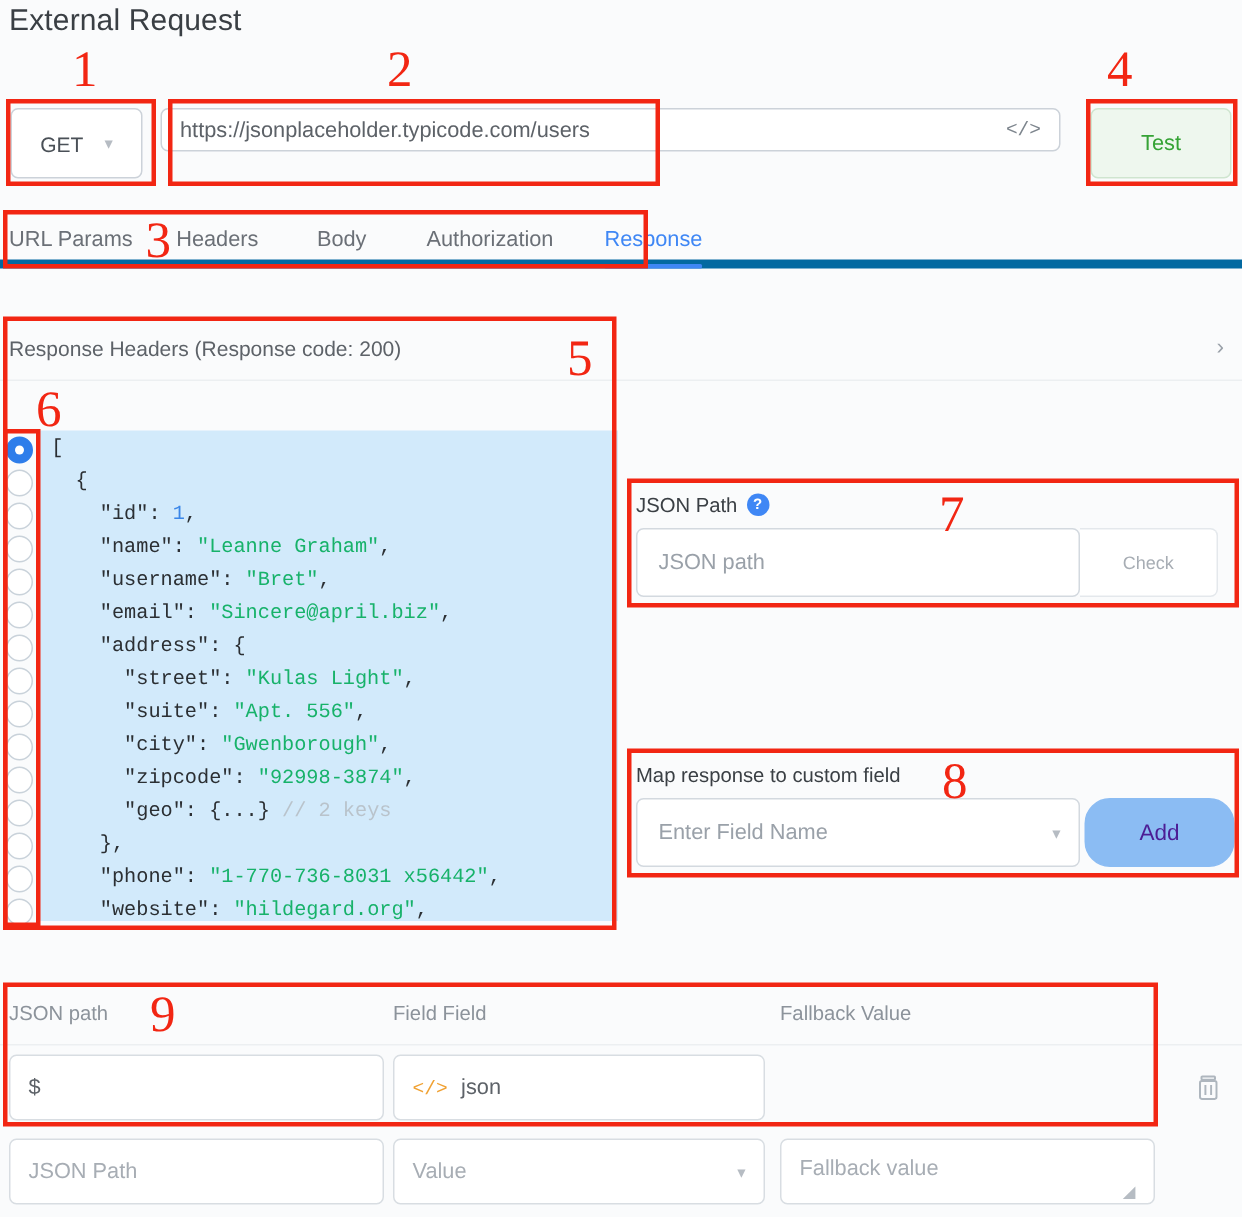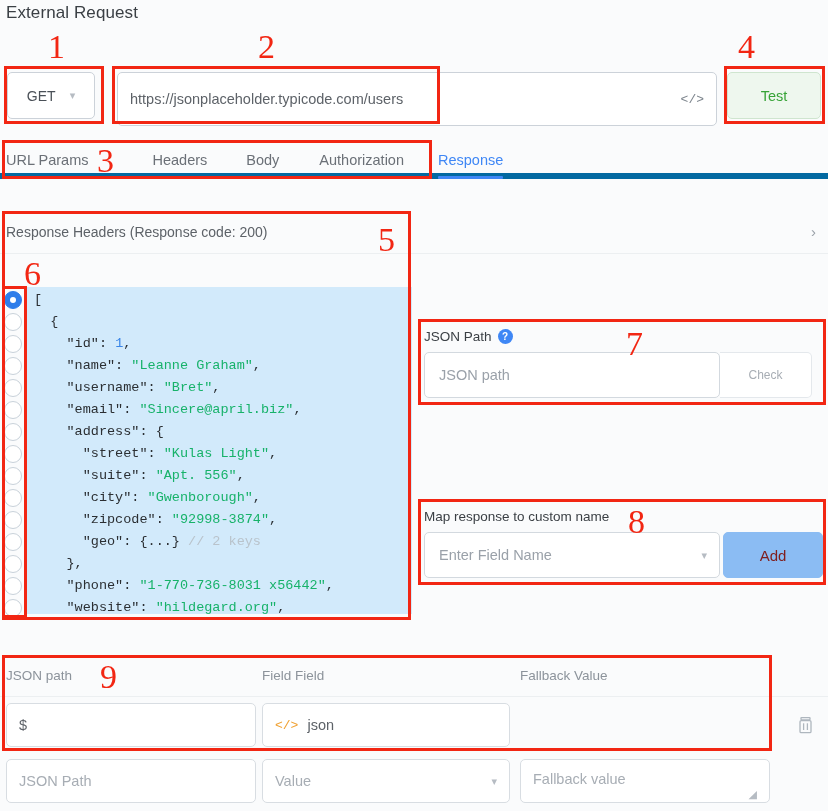--- a/index.html
+++ b/index.html
@@ -27,36 +27,36 @@
     font-size: 34px;
     line-height: 34px;
     font-weight: 400;
     z-index: 41;
     pointer-events: none;
   }
 
   
   .page-title {
     position: absolute; left: 6px; top: 3px;
-    font-size: 17px; color: #3a3f44; letter-spacing: .1px;
+    font-size: 20px; color: #3a3f44; letter-spacing: .1px;
   }
 
   
   .req-row { position: absolute; left: 0; top: 68px; width: 828px; height: 56px; }
   .method-select {
     position: absolute; left: 7px; top: 4px;
     width: 88px; height: 47px;
     background: #fff; border: 1px solid #ccd2d9; border-radius: 5px;
     display: flex; align-items: center; justify-content: center; gap: 14px;
     font-size: 14px; color: #4a5057;
   }
   .method-select .chev { color: #b6bcc3; font-size: 11px; }
   .url-input {
-    position: absolute; left: 117px; top: 4px;
-    width: 600px; height: 54px;
+    position: absolute; left: 107px; top: 4px;
+    width: 600px; height: 29px;
     background: #fff; border: 1px solid #ccd2d9; border-radius: 5px;
     display: flex; align-items: center;
     padding: 0 12px;
     font-size: 14.5px; color: #5d6268;
   }
   .url-input .txt { flex: 1 1 auto; white-space: nowrap; overflow: hidden; }
   .code-icon-grey { color: #7d858d; font-size: 13px; font-family: "Liberation Mono","DejaVu Sans Mono",monospace; }
   .test-btn {
     position: absolute; left: 727px; top: 4px;
     width: 94px; height: 47px;
@@ -149,23 +149,23 @@
   .btn-ghost {
     height: 46px; min-width: 92px;
     border: 1px solid #e4e8ec; border-left: none;
     border-radius: 0 5px 5px 0; background: #fff;
     display: flex; align-items: center; justify-content: center;
     font-size: 12px; color: #a7adb4;
   }
   .btn-primary {
     height: 46px; min-width: 100px;
     background: #8bbcf3; border: 1px solid #8bbcf3;
-    border-radius: 5px;
+    border-radius: 17px;
     display: flex; align-items: center; justify-content: center;
-    color: #7f1d1d; font-size: 15px;
+    color: #4c1d95; font-size: 15px;
   }
   .select-input {
     height: 46px; background: #fff;
     border: 1px solid #d3d9df; border-radius: 5px;
     display: flex; align-items: center; padding: 0 12px 0 14px;
     font-size: 14.5px; color: #9aa1a9;
   }
   .select-input .chev { margin-left: auto; color: #b6bcc3; font-size: 11px; }
 
   
@@ -215,21 +215,21 @@
       <span class="txt">https://jsonplaceholder.typicode.com/users</span>
       <span class="code-icon-grey">&lt;/&gt;</span>
     </div>
     <div class="test-btn">
       <span>Test</span>
     </div>
   </div>
 
   <div class="tabs">
     <div class="tab" style="margin-left:6px;">URL Params</div>
-    <div class="tab" style="margin-left:64px;">Headers</div>
+    <div class="tab" style="margin-left:29px;">Headers</div>
     <div class="tab" style="margin-left:39px;">Body</div>
     <div class="tab" style="margin-left:40px;">Authorization</div>
     <div class="tab active" style="margin-left:34px;">Response</div>
   </div>
 
   <div class="resp-headers">
     <span>Response Headers (Response code: 200)</span>
     <span class="grow"></span>
     <span class="chev-right">›</span>
   </div>
@@ -280,21 +280,21 @@
       <div class="txt-input" style="width:296px;">
         <span>JSON path</span>
       </div>
       <div class="btn-ghost">
         <span>Check</span>
       </div>
     </div>
   </div>
 
   <div class="panel" style="left:424px; top:509px; width:400px;">
-    <div class="panel-label">Map response to custom name</div>
+    <div class="panel-label">Map response to custom field</div>
     <div class="inline-group">
       <div class="select-input" style="width:296px;">
         <span>Enter Field Name</span>
         <span class="chev">▾</span>
       </div>
       <div class="btn-primary" style="margin-left:3px;">
         <span>Add</span>
       </div>
     </div>
   </div>

